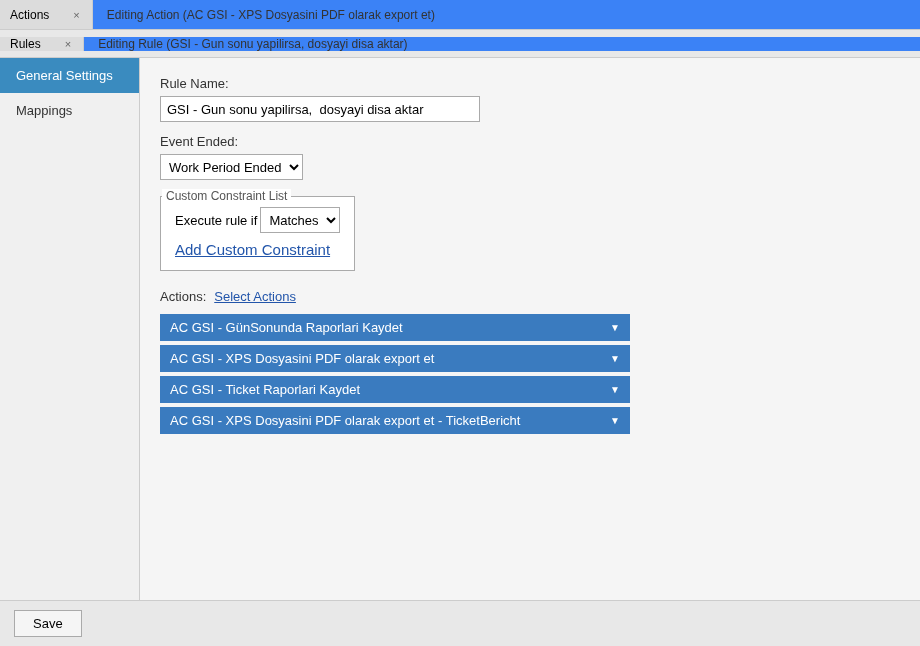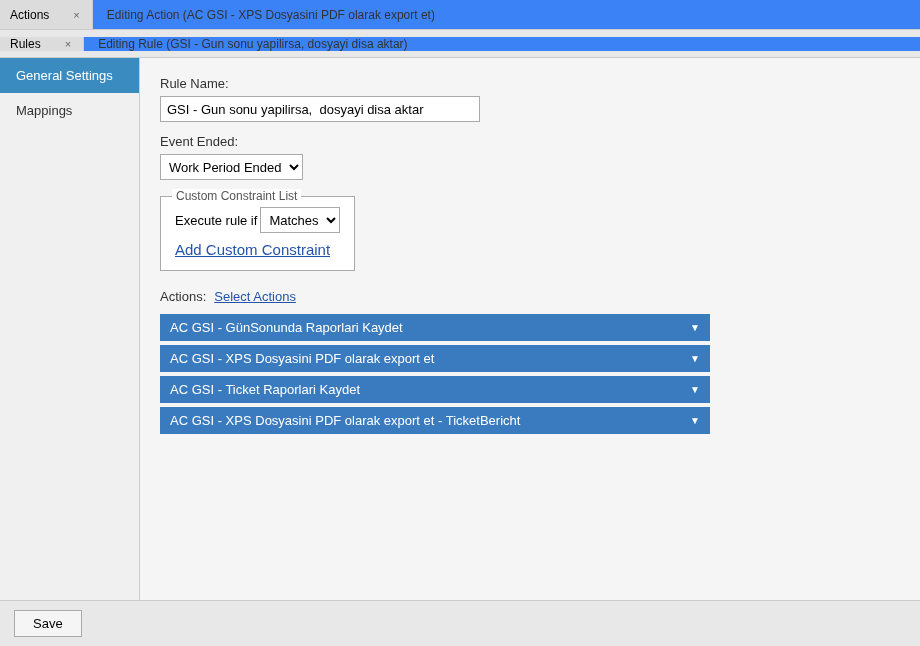--- a/index.html
+++ b/index.html
@@ -126,21 +126,21 @@
       border: 1px solid #aaa;
       background: white;
       display: inline-block;
       padding: 10px 14px 12px;
       margin-top: 6px;
       position: relative;
     }
     .constraint-box-legend {
       position: absolute;
       top: -8px;
-      left: 11px;
+      left: 1px;
       background: white;
       padding: 0 4px;
       font-size: 12px;
       color: #555;
     }
 
     .constraint-row {
       display: flex;
       align-items: center;
       gap: 3px;
@@ -176,21 +176,21 @@
     }
 
     .action-dropdown {
       display: flex;
       align-items: center;
       justify-content: space-between;
       background: #3a7bbf;
       color: white;
       padding: 6px 10px;
       margin-bottom: 4px;
-      width: 550px;
+      width: 470px;
       cursor: pointer;
       border: none;
       font-size: 13px;
     }
     .action-dropdown-arrow {
       font-size: 10px;
       margin-left: 8px;
     }
 
     

